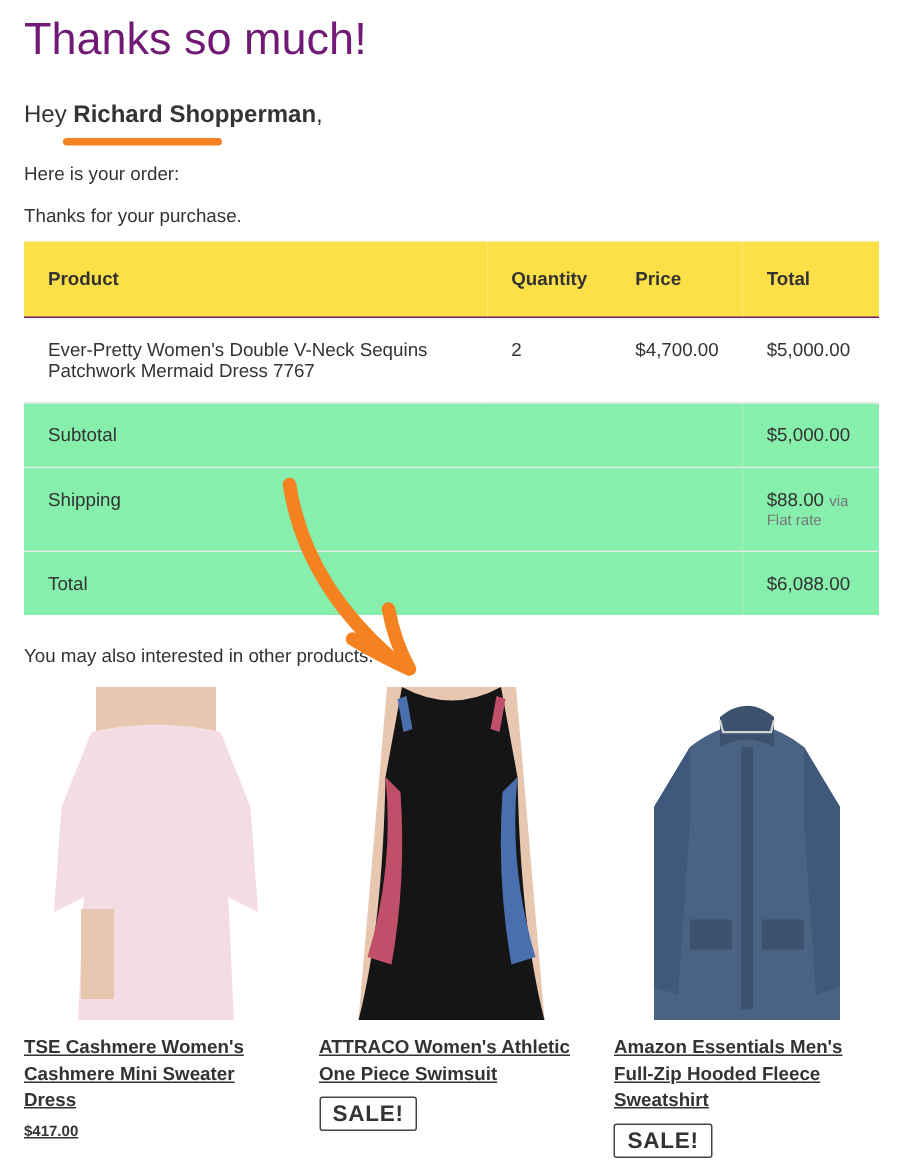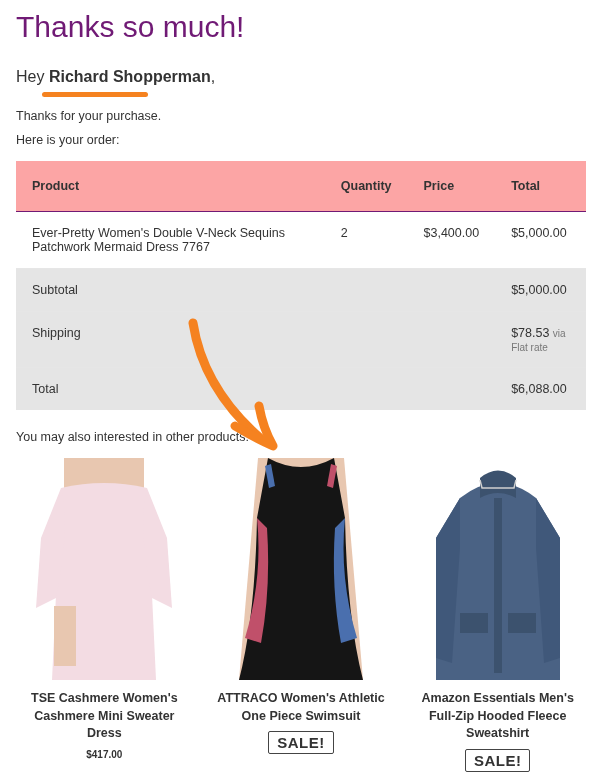--- a/index.html
+++ b/index.html
@@ -38,48 +38,48 @@
 
   table.order {
     width: 100%;
     border-collapse: collapse;
     font-size: 12.5px;
     margin-bottom: 20px;
   }
   table.order thead th {
     text-align: left;
     font-weight: 700;
-    background: #fca5a5;
+    background: #fde047;
     padding: 18px 16px;
   }
   table.order tbody td {
     padding: 14px 16px;
     border-top: 1px solid #701a75;
     vertical-align: top;
   }
   table.order tbody tr.section td {
-    background: #e5e5e5;
+    background: #86efac;
     border-top: 1px solid #e6e6e6;
   }
   .col-prod { width: 58%; }
   .col-qty  { width: 12%; }
   .col-price{ width: 14%; }
   .col-total{ width: 16%; }
   .via { font-size: 10px; color: #777; }
   .shipnote { display: block; font-size: 10px; color: #777; margin-top: 2px; }
 
   .also { font-size: 12.5px; margin: 12px 0 14px 0; }
 
   .products {
     display: flex;
     gap: 20px;
   }
   .product {
     flex: 1;
-    text-align: center;
+    text-decoration: underline;
   }
   .product .imgwrap {
     width: 176px;
     height: 222px;
     margin: 0 auto 10px auto;
     position: relative;
   }
   .product .imgwrap svg { width: 100%; height: 100%; display: block; }
   .product .pname {
     font-size: 12.5px;
@@ -116,47 +116,47 @@
 
 <div class="page">
 
   <h1 class="title">Thanks so much!</h1>
 
   <div class="greet">
     <span>Hey </span><span class="name">Richard Shopperman</span><span>,</span>
   </div>
   <div class="underline"></div>
 
+  <div class="line last">Here is your order:</div>
   <div class="line">Thanks for your purchase.</div>
-  <div class="line last">Here is your order:</div>
 
   <table class="order">
     <thead>
       <tr>
         <th class="col-prod">Product</th>
         <th class="col-qty">Quantity</th>
         <th class="col-price">Price</th>
         <th class="col-total">Total</th>
       </tr>
     </thead>
     <tbody>
       <tr>
         <td>Ever-Pretty Women's Double V-Neck Sequins Patchwork Mermaid Dress 7767</td>
         <td>2</td>
-        <td>$3,400.00</td>
+        <td>$4,700.00</td>
         <td>$5,000.00</td>
       </tr>
       <tr class="section">
         <td colspan="3">Subtotal</td>
         <td>$5,000.00</td>
       </tr>
       <tr class="section">
         <td colspan="3">Shipping</td>
         <td>
-          <span>$78.53</span>
+          <span>$88.00</span>
           <span class="via">via</span>
           <span class="shipnote">Flat rate</span>
         </td>
       </tr>
       <tr class="section">
         <td colspan="3">Total</td>
         <td>$6,088.00</td>
       </tr>
     </tbody>
   </table>

